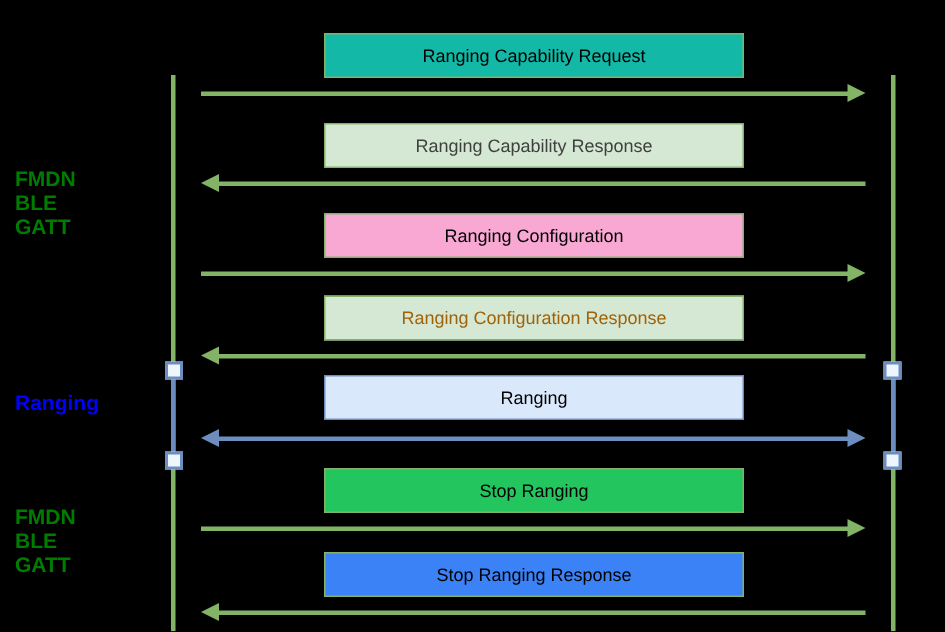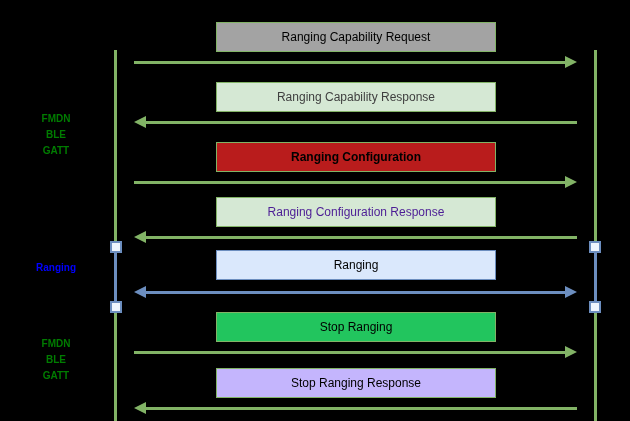--- a/index.html
+++ b/index.html
@@ -15,22 +15,22 @@
     position:absolute; left:216px; width:280px; height:30px;
     box-sizing:border-box; border:1px solid;
     display:flex; align-items:center; justify-content:center;
     font-size:12px; color:#000000; white-space:nowrap;
   }
   .arrow { position:absolute; height:12px; }
   .arrow .shaft { position:absolute; height:3px; top:4.5px; }
   .arrow .head { position:absolute; width:0; height:0; top:0;
     border-top:6px solid transparent; border-bottom:6px solid transparent; }
   .side-label {
-    position:absolute; left:10px; width:92px; text-align:center;
-    font-weight:bold; font-size:10px; line-height:16px;
+    position:absolute; left:10px; width:92px; 
+    font-weight:bold; font-size:14px; line-height:16px;
   }
 </style>
 </head>
 <body>
 
 <div class="stage">
   <div class="lifeline" id="lifeline-left" style="left: 114px; background: rgb(130, 179, 102);"></div>
   <div class="lifeline" id="lifeline-right" style="left: 594px; background: rgb(130, 179, 102);"></div>
 
   <div class="lifeline-blue-segment" id="blueseg-left" style="left: 114px; top: 247px; height: 60px; background: rgb(108, 142, 191);"></div>
@@ -50,64 +50,64 @@
       <div class="side-label" style="top: 260px; color: rgb(0, 0, 255);">
         <div>Ranging</div>
       </div>
       <div class="side-label" style="top: 336px; color: rgb(0, 124, 0);">
         <div>FMDN</div>
         <div>BLE</div>
         <div>GATT</div>
       </div>
     </div>
   <div id="messages-mount">
-      <div class="msg-box" style="top: 22px; background: #a3a3a3; border-color: rgb(130, 179, 102);">
+      <div class="msg-box" style="top: 22px; background: #14b8a6; border-color: rgb(130, 179, 102);">
         <span style="color: rgb(0, 0, 0);">Ranging Capability Request</span>
       </div>
       <div class="arrow" style="left: 134px; width: 443px; top: 56px;">
         <div class="shaft" style="background: rgb(130, 179, 102); left: 0px; right: 10px;"></div>
         <div class="head" style="right: 0px; border-left: 12px solid rgb(130, 179, 102);"></div>
       </div>
       <div class="msg-box" style="top: 82px; background: rgb(213, 232, 212); border-color: rgb(130, 179, 102);">
         <span style="color: #404040;">Ranging Capability Response</span>
       </div>
       <div class="arrow" style="left: 134px; width: 443px; top: 116px;">
         <div class="shaft" style="background: rgb(130, 179, 102); left: 10px; right: 0px;"></div>
         <div class="head" style="left: 0px; border-right: 12px solid rgb(130, 179, 102);"></div>
       </div>
-      <div class="msg-box" style="top: 142px; background: #b91c1c; border-color: rgb(130, 179, 102); font-weight: bold;">
+      <div class="msg-box" style="top: 142px; background: #f9a8d4; border-color: rgb(130, 179, 102);">
         <span style="color: rgb(0, 0, 0);">Ranging Configuration</span>
       </div>
       <div class="arrow" style="left: 134px; width: 443px; top: 176px;">
         <div class="shaft" style="background: rgb(130, 179, 102); left: 0px; right: 10px;"></div>
         <div class="head" style="right: 0px; border-left: 12px solid rgb(130, 179, 102);"></div>
       </div>
       <div class="msg-box" style="top: 197px; background: rgb(213, 232, 212); border-color: rgb(130, 179, 102);">
-        <span style="color: #4c1d95;">Ranging Configuration Response</span>
+        <span style="color: #a16207;">Ranging Configuration Response</span>
       </div>
       <div class="arrow" style="left: 134px; width: 443px; top: 231px;">
         <div class="shaft" style="background: rgb(130, 179, 102); left: 10px; right: 0px;"></div>
         <div class="head" style="left: 0px; border-right: 12px solid rgb(130, 179, 102);"></div>
       </div>
       <div class="msg-box" style="top: 250px; background: rgb(218, 232, 252); border-color: rgb(108, 142, 191);">
         <span style="color: rgb(0, 0, 0);">Ranging</span>
       </div>
       <div class="arrow" style="left: 134px; width: 443px; top: 286px;">
         <div class="shaft" style="background: rgb(108, 142, 191); left: 10px; right: 10px;"></div>
         <div class="head" style="right: 0px; border-left: 12px solid rgb(108, 142, 191);"></div>
         <div class="head" style="left: 0px; border-right: 12px solid rgb(108, 142, 191);"></div>
       </div>
       <div class="msg-box" style="top: 312px; background: #22c55e; border-color: rgb(130, 179, 102);">
         <span style="color: rgb(0, 0, 0);">Stop Ranging</span>
       </div>
       <div class="arrow" style="left: 134px; width: 443px; top: 346px;">
         <div class="shaft" style="background: rgb(130, 179, 102); left: 0px; right: 10px;"></div>
         <div class="head" style="right: 0px; border-left: 12px solid rgb(130, 179, 102);"></div>
       </div>
-      <div class="msg-box" style="top: 368px; background: #c4b5fd; border-color: rgb(130, 179, 102);">
+      <div class="msg-box" style="top: 368px; background: #3b82f6; border-color: rgb(130, 179, 102);">
         <span style="color: rgb(0, 0, 0);">Stop Ranging Response</span>
       </div>
       <div class="arrow" style="left: 134px; width: 443px; top: 402px;">
         <div class="shaft" style="background: rgb(130, 179, 102); left: 10px; right: 0px;"></div>
         <div class="head" style="left: 0px; border-right: 12px solid rgb(130, 179, 102);"></div>
       </div>
     </div>
 </div>
 
 </body></html>

